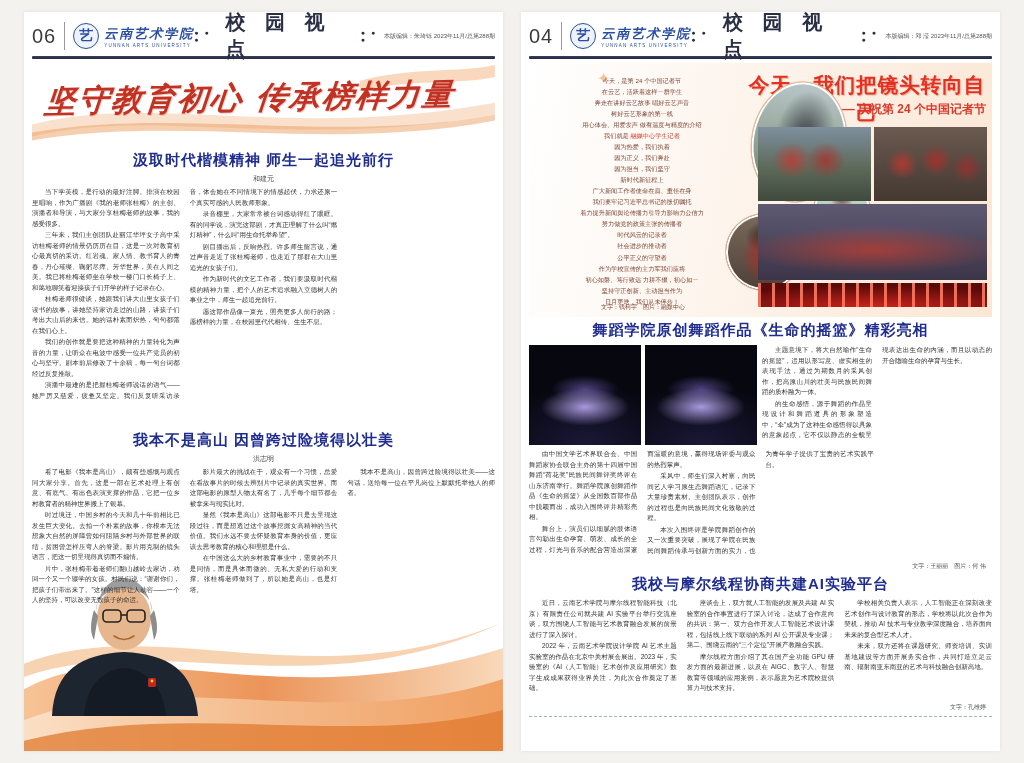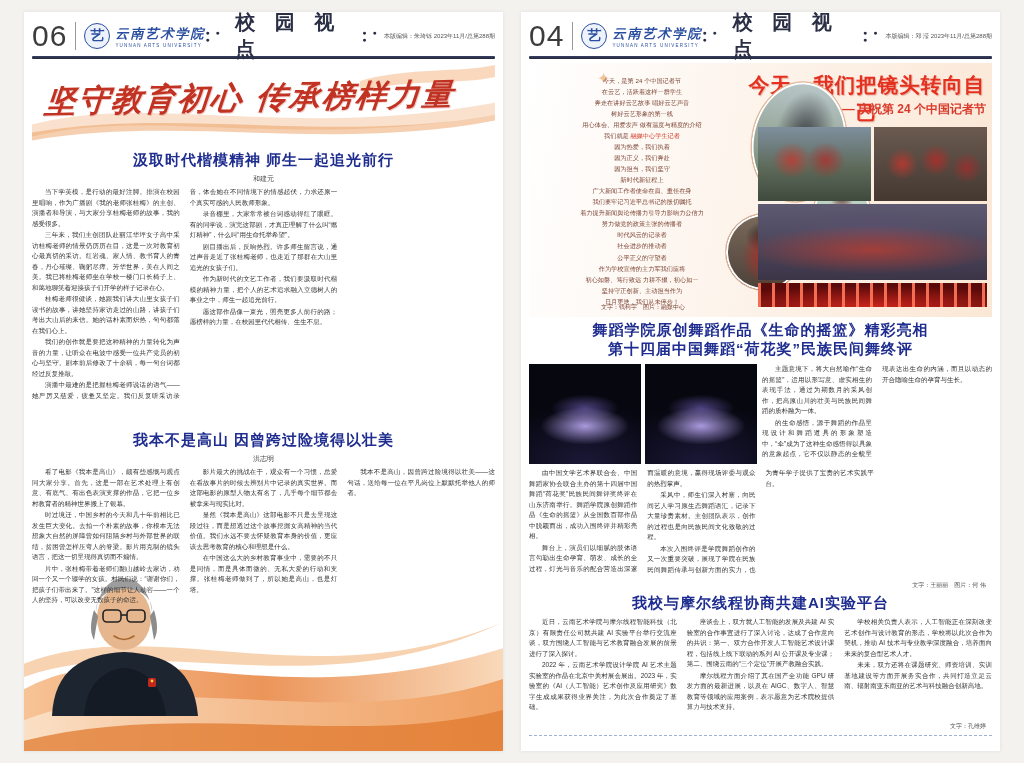--- a/index.html
+++ b/index.html
@@ -10,21 +10,21 @@
     color:#2a2a2a;
     display:flex; gap:18px; padding:12px 24px;
   }
   .page {
     background:#fff; width:482px; height:739px; position:relative;
     padding:4px 8px 0 8px; overflow:hidden;
     box-shadow:0 0 4px rgba(0,0,0,.08);
   }
   
   .masthead { display:flex; align-items:center; height:40px; }
-  .pagenum { font-size:30px; font-weight:400; color:#3c3c3c; letter-spacing:1px; }
+  .pagenum { font-size:20px; font-weight:400; color:#3c3c3c; letter-spacing:1px; }
   .mast-div { width:1px; height:28px; background:#999; margin:0 8px; }
   .logo-wrap { display:flex; align-items:center; gap:5px; }
   .logo-circle {
     width:26px; height:26px; border-radius:50%; border:1.5px solid #2a4ea0;
     display:flex; align-items:center; justify-content:center;
     color:#2a4ea0; font-size:14px; font-weight:bold; background:#eef3fb;
   }
   .logo-text-cn { font-family:"DejaVu Serif","Liberation Serif",serif; font-style:italic;
     font-weight:bold; color:#2a4ea0; font-size:13px; letter-spacing:2px; }
   .logo-text-en { color:#2a4ea0; font-size:4.5px; letter-spacing:1.2px; }
@@ -285,21 +285,20 @@
     <div class="collage">
       <div class="ph ph-outdoor" style="width:113px;height:74px;"></div>
       <div class="ph ph-meeting" style="width:113px;height:74px;"></div>
       <div class="ph ph-group" style="width:229px;height:76px;"></div>
       <div class="ph ph-stage-red" style="width:229px;height:24px;"></div>
     </div>
   </div>
 
   <div class="a-title">
     <div class="t1 dance-title">舞蹈学院原创舞蹈作品《生命的摇篮》精彩亮相</div>
-    <div class="t1 dance-title">第十四届中国舞蹈“荷花奖”民族民间舞终评</div>
   </div>
 
   <div class="dance-row1">
     <div class="dance-photos">
       <div class="ph-dance"></div>
       <div class="ph-dance"></div>
     </div>
     <div class="cols cols2">
       <p>主题意境下，将大自然喻作“生命的摇篮”，运用以形写意、虚实相生的表现手法，通过为期数月的采风创作，把高原山川的壮美与民族民间舞蹈的质朴融为一体。</p>
       <p>的生命感悟，源于舞蹈的作品呈现设计和舞蹈道具的形象塑造中，“伞”成为了这种生命感悟得以具象的意象起点，它不仅以静态的全貌呈现表达出生命的内涵，而且以动态的开合隐喻生命的孕育与生长。</p>

